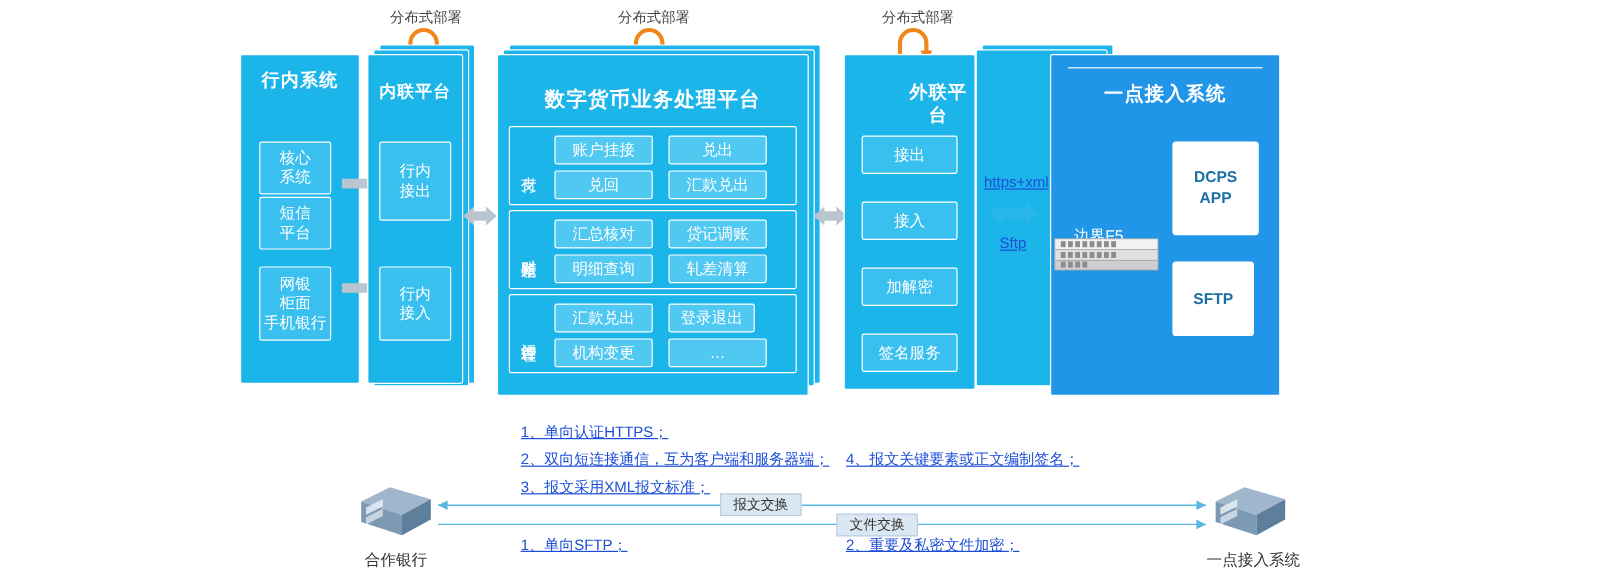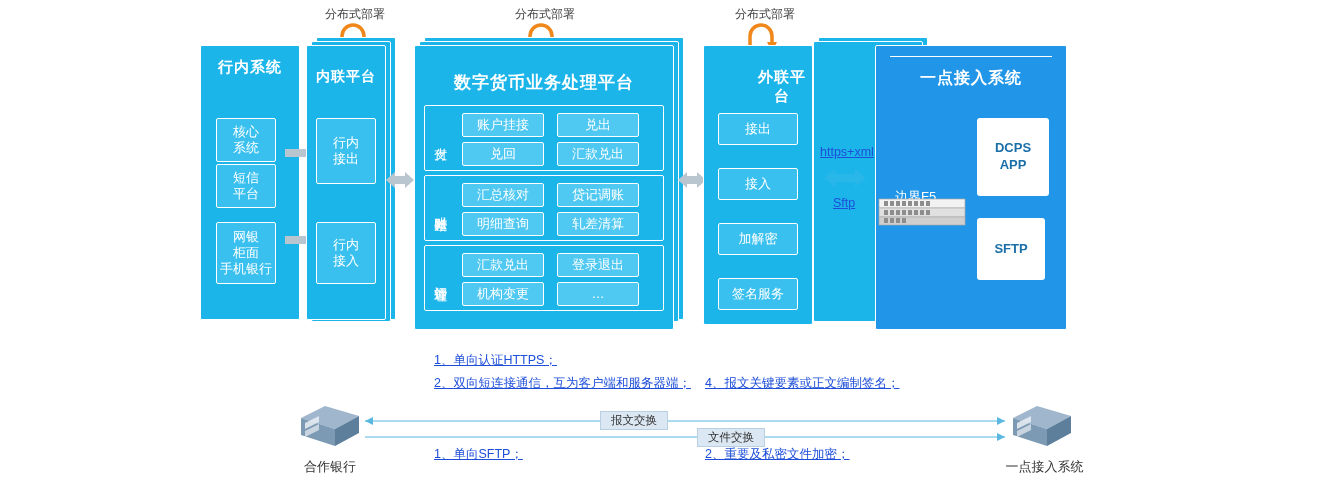--- a/index.html
+++ b/index.html
@@ -195,21 +195,21 @@
   <div class="abs inner-box light" style="left:462px; top:183px; width:82px; height:24px;">汇总核对</div>
   <div class="abs inner-box light" style="left:557px; top:183px; width:82px; height:24px;">贷记调账</div>
   <div class="abs inner-box light" style="left:462px; top:212px; width:82px; height:24px;">明细查询</div>
   <div class="abs inner-box light" style="left:557px; top:212px; width:82px; height:24px;">轧差清算</div>
 
   <div class="abs group-box" style="left:424px; top:245px; width:240px; height:66px;"></div>
   <div class="abs group-label" style="left:426px; top:245px; width:28px; height:66px;">
     <span style="writing-mode:vertical-rl; text-orientation:upright; letter-spacing:1px;">运行管理</span>
   </div>
   <div class="abs inner-box light" style="left:462px; top:253px; width:82px; height:24px;">汇款兑出</div>
-  <div class="abs inner-box light" style="left:557px; top:253px; width:82px; height:24px;">登录退出</div>
+  <div class="abs inner-box light" style="left:557px; top:253px; width:72px; height:24px;">登录退出</div>
   <div class="abs inner-box light" style="left:462px; top:282px; width:82px; height:24px;">机构变更</div>
   <div class="abs inner-box light" style="left:557px; top:282px; width:82px; height:24px;">…</div>
 
   <svg class="abs" style="left:678px; top:172px;" width="28" height="16">
     <polygon points="0,8 9,0 9,4 19,4 19,0 28,8 19,16 19,12 9,12 9,16" fill="#b9c6cf"></polygon>
   </svg>
 
   <div class="abs stack-layer" style="left:818px; top:37px; width:110px; height:283px;"></div>
   <div class="abs stack-layer" style="left:813px; top:41px; width:110px; height:281px;"></div>
   <div class="abs panel" style="left:703px; top:45px; width:110px; height:280px;">
@@ -260,20 +260,21 @@
         <rect x="25" y="23" width="4" height="5"></rect>
     </g>
   </svg>
 
   <div class="abs white-box" style="left:977px; top:118px; width:72px; height:78px; white-space:pre-line;">DCPS
 APP</div>
   <div class="abs white-box" style="left:977px; top:218px; width:68px; height:62px;">SFTP</div>
 
   <div class="abs note" style="left:434px; top:352px;">1、单向认证HTTPS；</div>
   <div class="abs note" style="left:434px; top:375px;">2、双向短连接通信，互为客户端和服务器端；</div>
+  <div class="abs note" style="left:434px; top:398px;">3、报文采用XML报文标准；</div>
   <div class="abs note" style="left:705px; top:375px;">4、报文关键要素或正文编制签名；</div>
   <div class="abs note" style="left:434px; top:446px;">1、单向SFTP；</div>
   <div class="abs note" style="left:705px; top:446px;">2、重要及私密文件加密；</div>
 
   <svg class="abs" style="left:355px; top:415px;" width="660" height="12">
     <line x1="10" y1="6" x2="650" y2="6" stroke="#5ab7e0" stroke-width="1.2"></line>
     <polygon points="650,6 642,2 642,10" fill="#5ab7e0"></polygon>
     <polygon points="10,6 18,2 18,10" fill="#5ab7e0"></polygon>
   </svg>
   <div class="abs exch-label" style="left:600px; top:411px; width:68px; height:19px;">报文交换</div>

